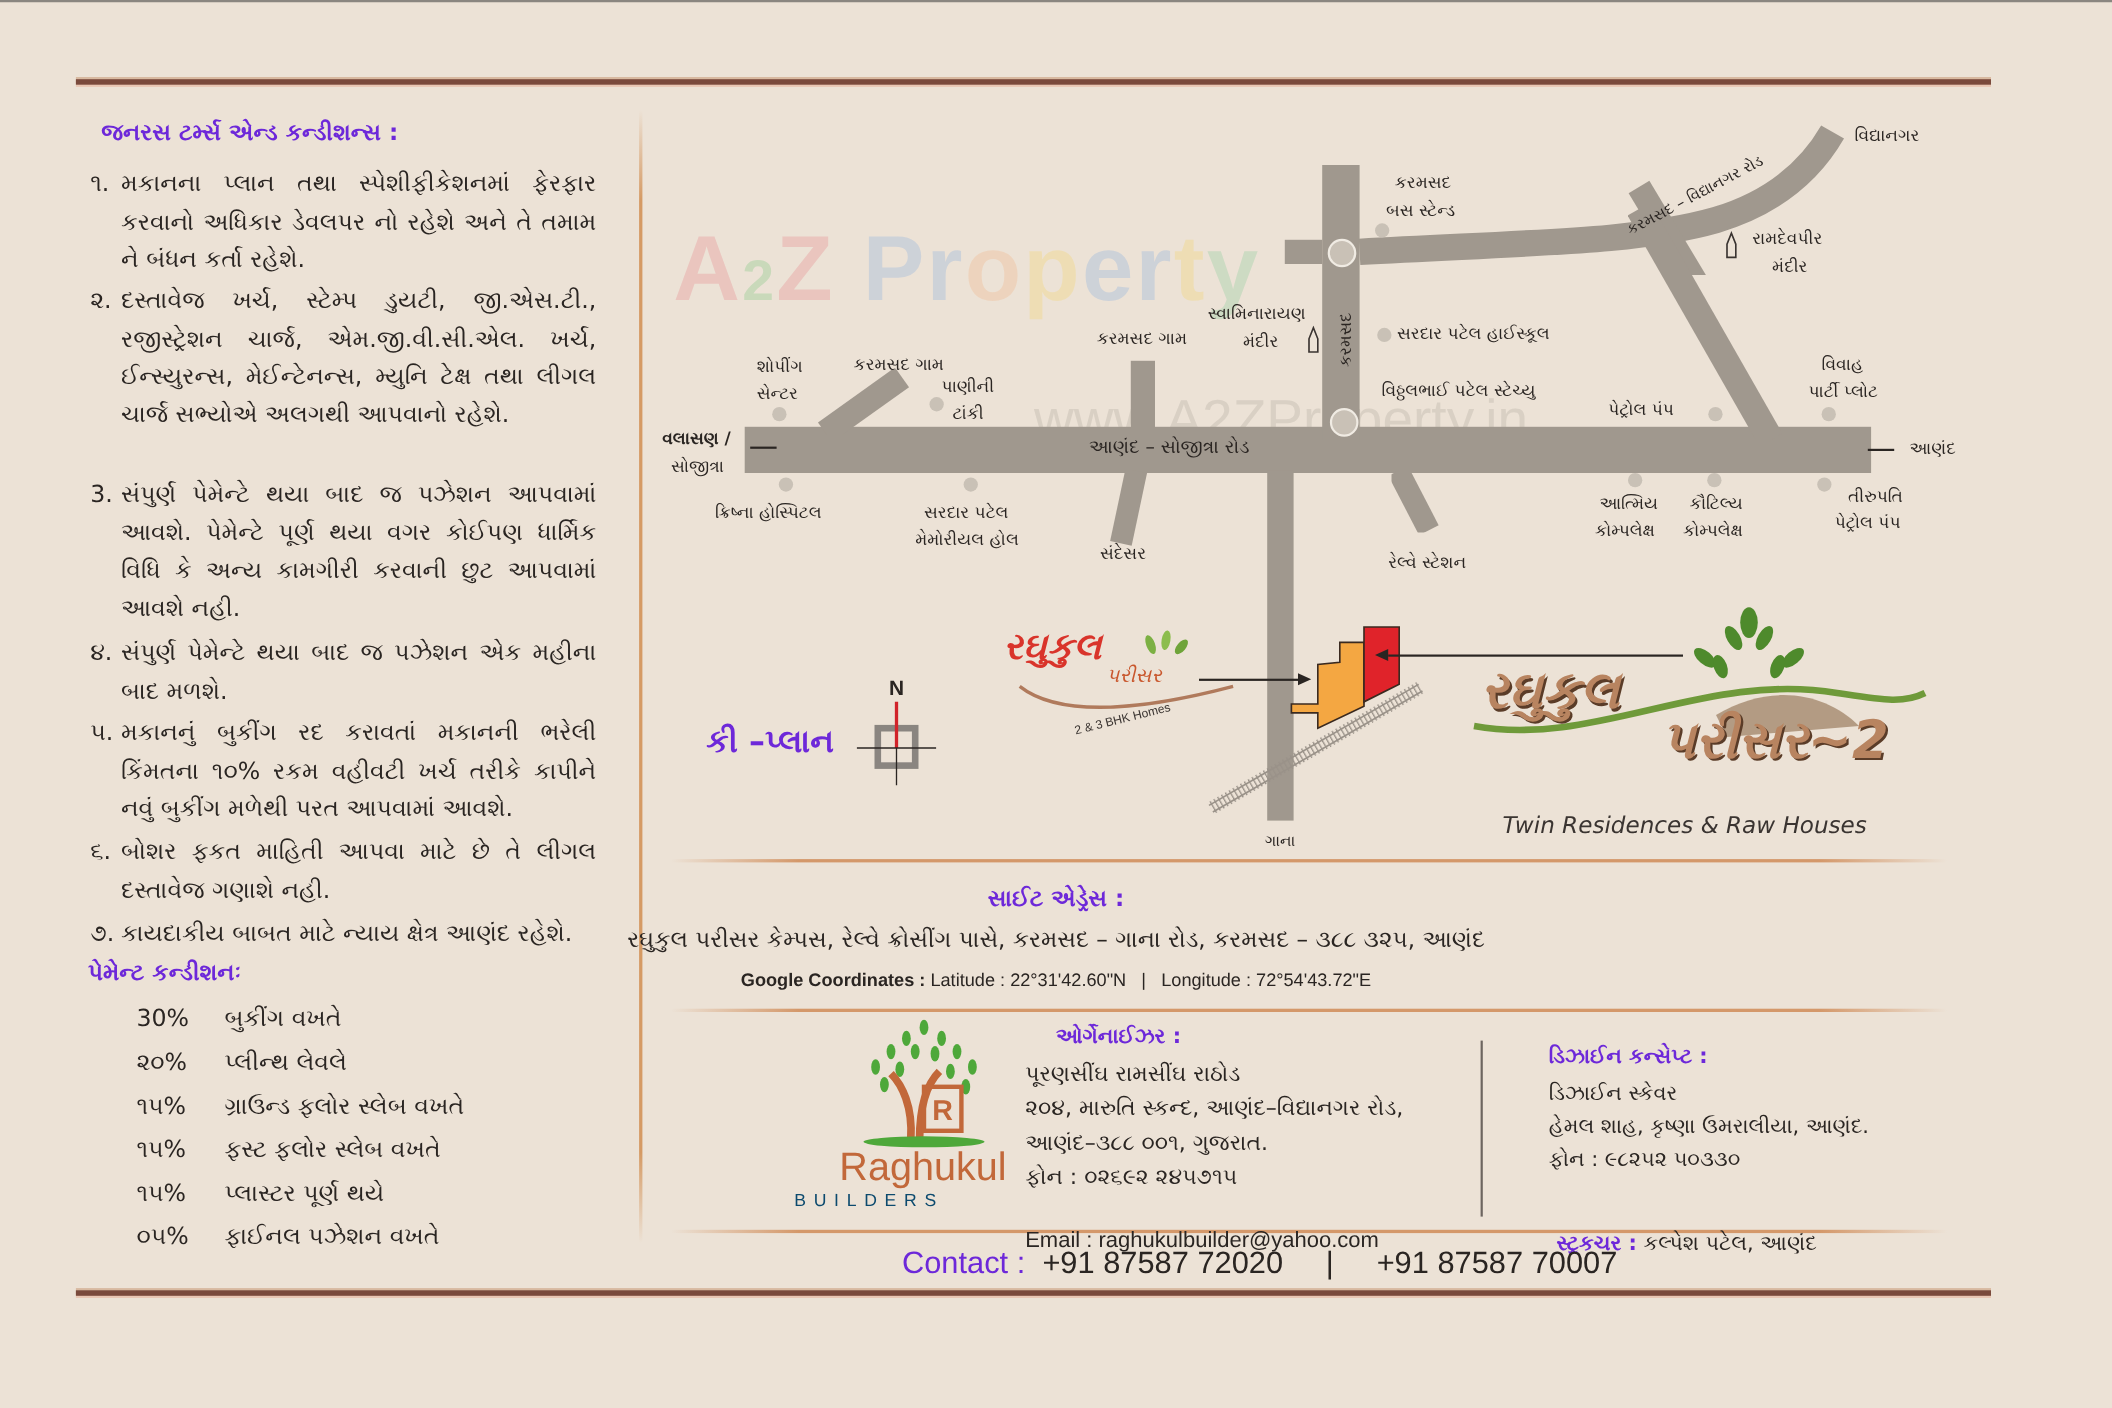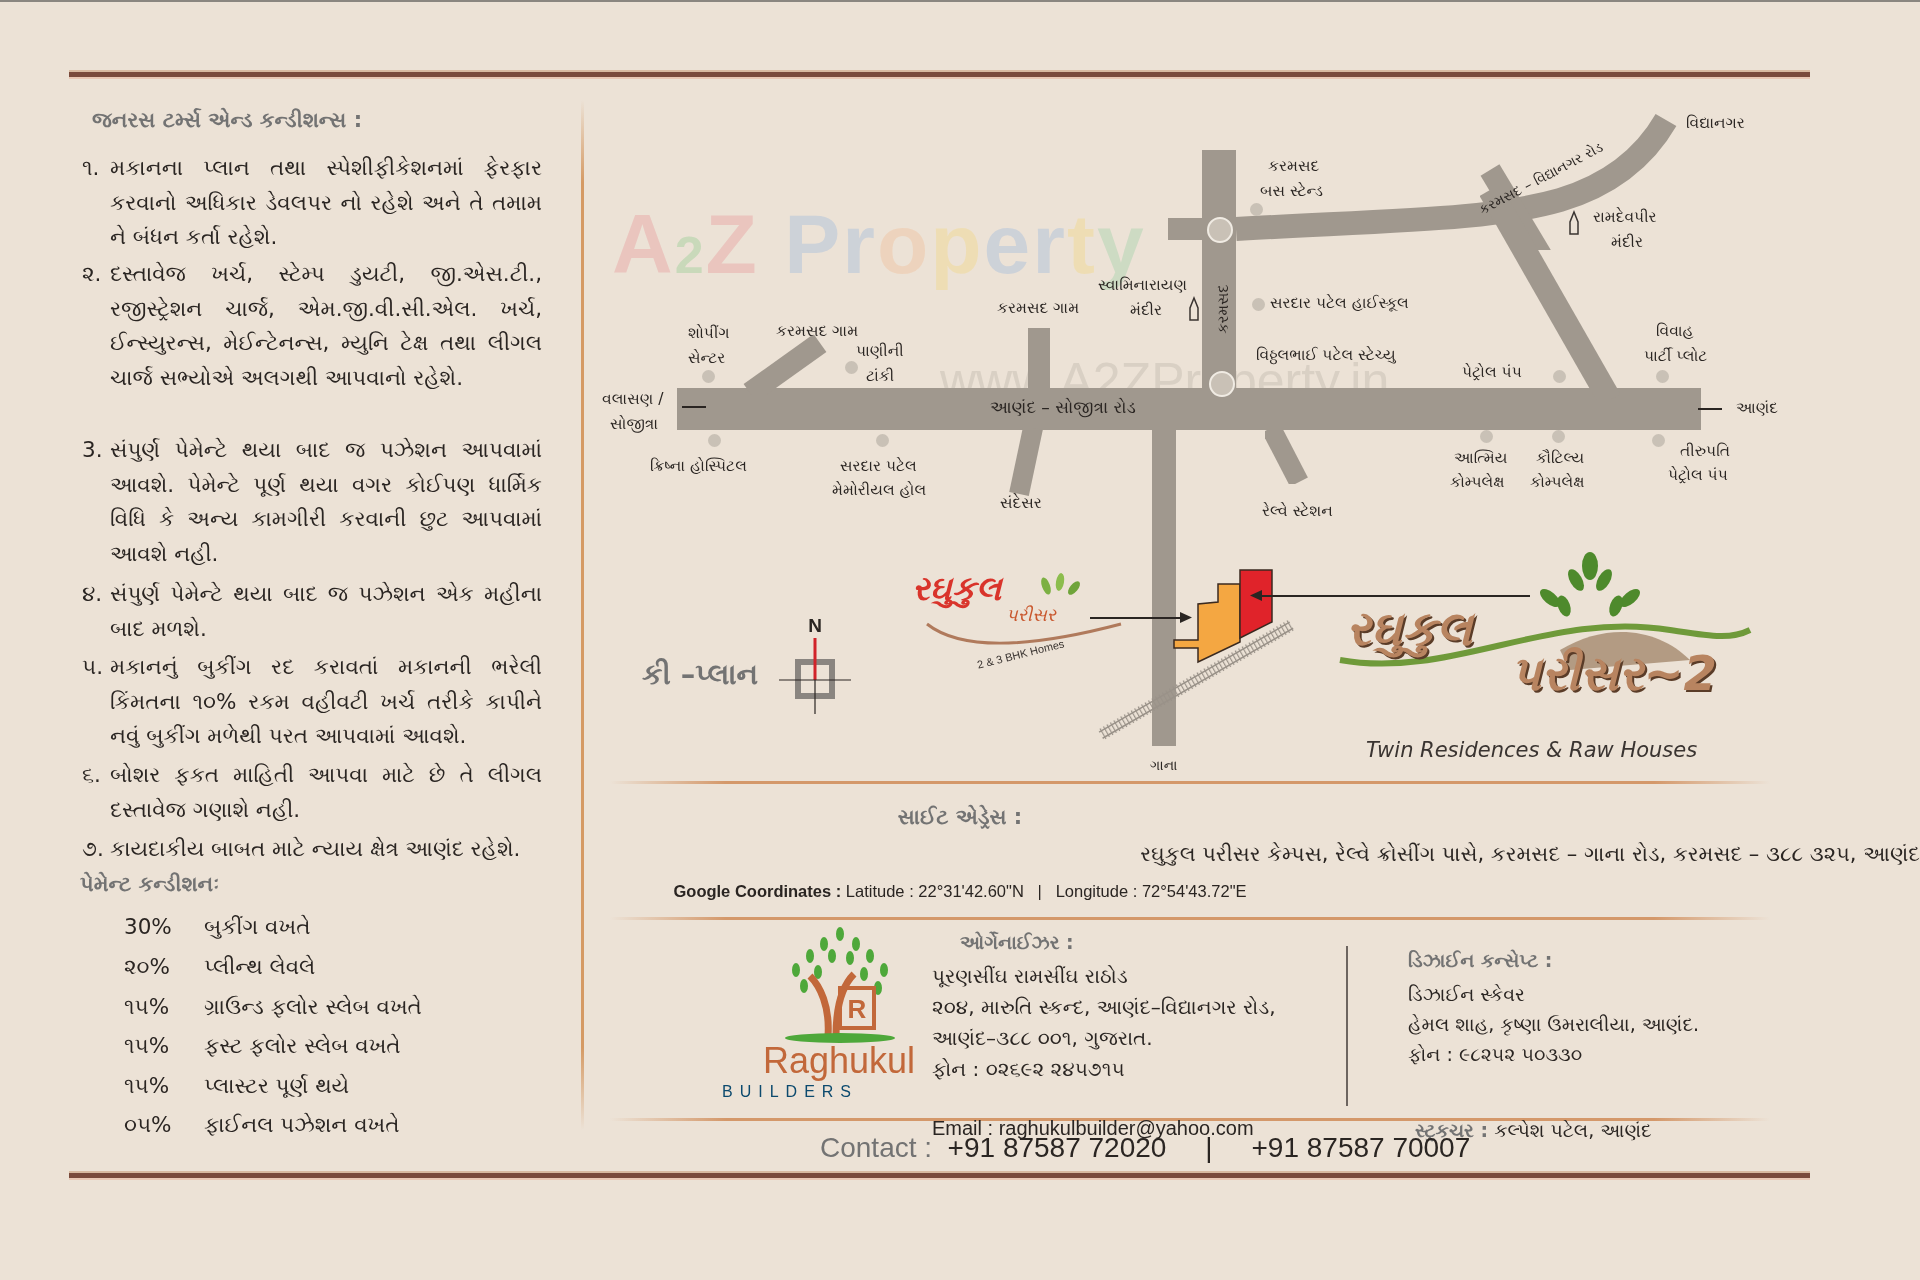--- a/index.html
+++ b/index.html
@@ -7,21 +7,21 @@
     width: 1920px; height: 1280px; position: relative; overflow: hidden;
     background: #ece2d6;
     font-family: "DejaVu Sans", "Liberation Sans", sans-serif;
     color: #2a2522;
     box-shadow: inset 0 2px 0 #8a8680;
   }
   .abs { position: absolute; }
   .rule { position: absolute; left: 69px; width: 1741px; height: 5px; background: #7a4a3c; box-shadow: 0 -2px 0 #d8b9a0, 0 2px 0 #e9c7b4; }
   .vdiv { position: absolute; left: 581px; top: 100px; width: 3px; height: 1030px; background: linear-gradient(#ece2d6, #d59a64 8%, #d59a64 92%, #ece2d6); }
   .hdiv { position: absolute; left: 610px; width: 1160px; height: 3px; background: linear-gradient(90deg, rgba(210,150,100,0), #d4986a 10%, #d4986a 90%, rgba(210,150,100,0)); }
-  .red { color: #737373; }
+  .red { color: #6d28d9; }
 
   
   .terms-title { left: 92px; top: 108px; font-size: 21px; font-weight: bold; }
   .term { position: absolute; left: 82px; width: 460px; font-size: 21.5px; line-height: 34.5px; }
   .term .num { position: absolute; left: 0; top: 0; }
   .term .txt { display: block; margin-left: 28px; text-align: justify; }
   .pay-title { left: 80px; top: 872px; font-size: 21px; font-weight: bold; }
   .pay-row { position: absolute; left: 124px; font-size: 21.5px; height: 39px; line-height: 39px; }
   .pay-row .pct { display: inline-block; width: 80px; }
 
@@ -34,21 +34,21 @@
   .roadtext { position: absolute; font-size: 17px; color: #2a2522; white-space: nowrap; }
 
   .watermark { left: 612px; top: 196px; font-size: 84px; font-weight: bold; letter-spacing: 2px; opacity: 0.45; font-family: "Liberation Sans", sans-serif; }
   .watermark2 { left: 940px; top: 352px; font-size: 50px; color: rgba(170,160,150,0.28); font-family: "Liberation Sans", sans-serif; }
 
   .keyplan { left: 642px; top: 657px; font-size: 29px; font-weight: bold; }
 
   .proj2-sub { left: 1366px; top: 738px; font-size: 21px; font-style: italic; color: #3a3431; font-family: "DejaVu Sans", sans-serif; }
 
   .addr-title { left: 0; width: 1920px; top: 805px; text-align: center; font-size: 21px; font-weight: bold; }
-  .addr-line { left: 0; width: 1920px; top: 842px; text-align: right; font-size: 21px; color: #2a2522; }
+  .addr-line { left: 0; width: 1920px; top: 842px; text-align: center; font-size: 21px; color: #2a2522; }
   .coords { left: 0; width: 1920px; top: 882px; text-align: center; font-size: 16.5px; font-family: "Liberation Sans", sans-serif; }
   .coords b { font-weight: bold; }
 
   .org-title { left: 960px; top: 931px; font-size: 19px; font-weight: bold; }
   .org-line { position: absolute; left: 932px; font-size: 20px; line-height: 30px; }
   .design-title { left: 1408px; top: 949px; font-size: 19px; font-weight: bold; }
   .design-line { position: absolute; left: 1408px; font-size: 19px; line-height: 30px; }
   .struct { left: 1415px; top: 1084px; font-size: 19px; margin-top: 35px; }
   .vline { position: absolute; left: 1346px; top: 946px; width: 1.5px; height: 160px; background: #6d6560; }
 
@@ -161,21 +161,21 @@
   <div class="maplabel" style="left:776px; top:320px;">કરમસદ ગામ</div>
   <div class="maplabel" style="left:856px; top:340px;">પાણીની</div>
   <div class="maplabel" style="left:866px; top:365px;">ટાંકી</div>
   <div class="dot" style="left:845px; top:361px;"></div>
   <div class="maplabel" style="left:1256px; top:344px;">વિઠ્ઠલભાઈ પટેલ સ્ટેચ્યુ</div>
   <div class="maplabel" style="left:1462px; top:361px;">પેટ્રોલ પંપ</div>
   <div class="dot" style="left:1553px; top:370px;"></div>
   <div class="maplabel" style="left:1656px; top:320px;">વિવાહ</div>
   <div class="maplabel" style="left:1644px; top:345px;">પાર્ટી પ્લોટ</div>
   <div class="dot" style="left:1656px; top:370px;"></div>
-  <div class="maplabel" style="left:602px; top:388px;">વલાસણ /</div>
+  <div class="maplabel" style="left:602px; top:388px;font-weight:bold;">વલાસણ /</div>
   <div class="maplabel" style="left:610px; top:413px;">સોજીત્રા</div>
   <div class="arrow" style="left:682px; top:406px; width:24px;"></div>
   <div class="maplabel" style="left:1736px; top:397px;">આણંદ</div>
   <div class="arrow" style="left:1698px; top:408px; width:24px;"></div>
 
   <div class="dot" style="left:708px; top:434px;"></div>
   <div class="maplabel" style="left:650px; top:455px;">ક્રિષ્ના હોસ્પિટલ</div>
   <div class="dot" style="left:876px; top:434px;"></div>
   <div class="maplabel" style="left:840px; top:455px;">સરદાર પટેલ</div>
   <div class="maplabel" style="left:832px; top:479px;">મેમોરીયલ હોલ</div>

